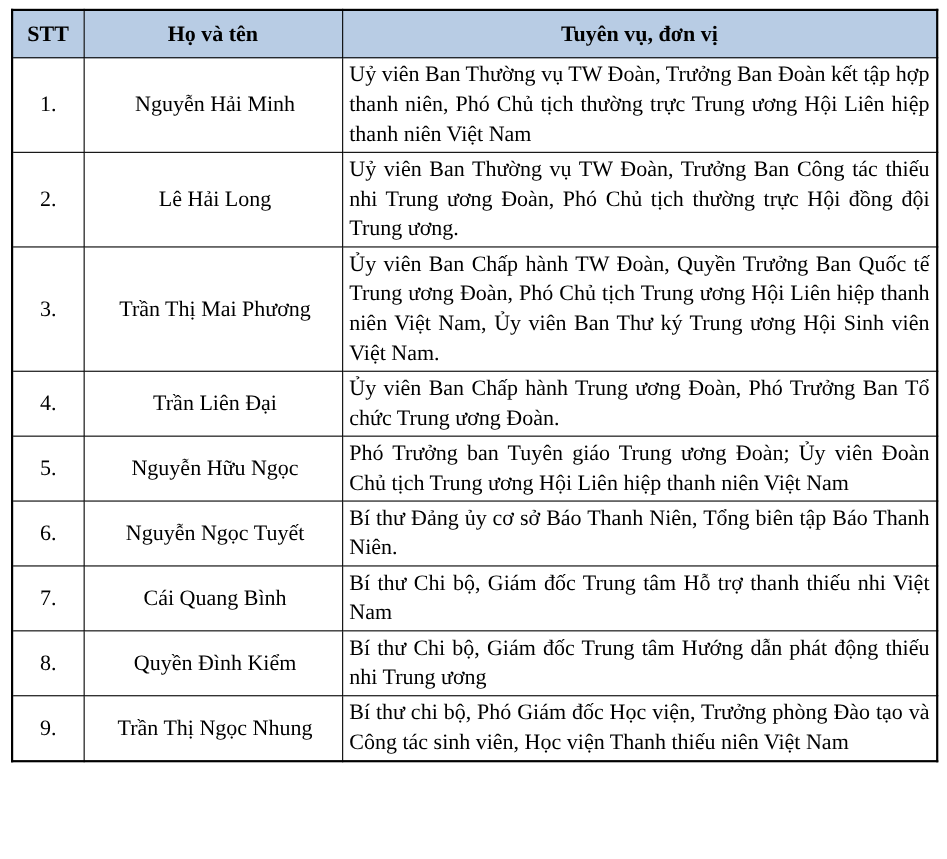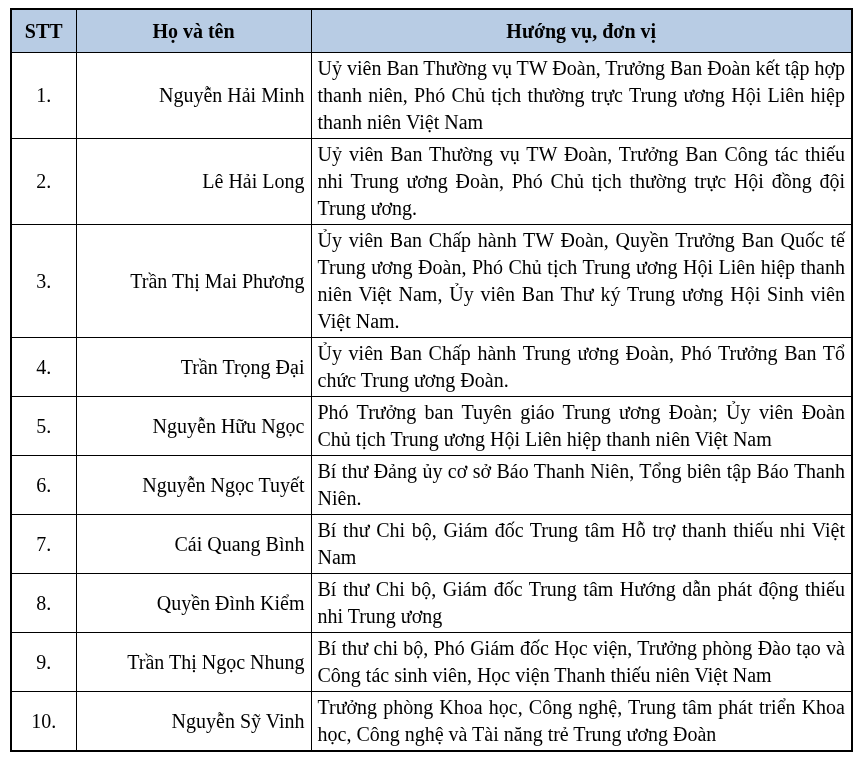--- a/index.html
+++ b/index.html
@@ -40,21 +40,21 @@
   }
   .doc-table td {
     vertical-align: middle;
     padding: 2px 6px;
     line-height: 27px;
   }
   td.stt-cell {
     text-align: center;
   }
   td.name-cell {
-    text-align: right;
+    text-align: center;
     padding-left: 10px;
     margin-left: 28px;
   }
   td.role-cell {
     text-align: justify;
     text-justify: inter-word;
     margin-top: 40px;
   }
 </style>
 </head>
@@ -63,42 +63,42 @@
 <table class="doc-table">
   <colgroup>
     <col class="c-stt">
     <col class="c-name">
     <col class="c-role">
   </colgroup>
   <thead>
     <tr>
       <th>STT</th>
       <th>Họ và tên</th>
-      <th>Hướng vụ, đơn vị</th>
+      <th>Tuyên vụ, đơn vị</th>
     </tr>
   </thead>
   <tbody>
     <tr>
       <td class="stt-cell">1.</td>
       <td class="name-cell">Nguyễn Hải Minh</td>
       <td class="role-cell">Uỷ viên Ban Thường vụ TW Đoàn, Trưởng Ban Đoàn kết tập hợp thanh niên, Phó Chủ tịch thường trực Trung ương Hội Liên hiệp thanh niên Việt Nam</td>
     </tr>
     <tr>
       <td class="stt-cell">2.</td>
       <td class="name-cell">Lê Hải Long</td>
       <td class="role-cell">Uỷ viên Ban Thường vụ TW Đoàn, Trưởng Ban Công tác thiếu nhi Trung ương Đoàn, Phó Chủ tịch thường trực Hội đồng đội Trung ương.</td>
     </tr>
     <tr>
       <td class="stt-cell">3.</td>
       <td class="name-cell">Trần Thị Mai Phương</td>
       <td class="role-cell">Ủy viên Ban Chấp hành TW Đoàn, Quyền Trưởng Ban Quốc tế Trung ương Đoàn, Phó Chủ tịch Trung ương Hội Liên hiệp thanh niên Việt Nam, Ủy viên Ban Thư ký Trung ương Hội Sinh viên Việt Nam.</td>
     </tr>
     <tr>
       <td class="stt-cell">4.</td>
-      <td class="name-cell">Trần Trọng Đại</td>
+      <td class="name-cell">Trần Liên Đại</td>
       <td class="role-cell">Ủy viên Ban Chấp hành Trung ương Đoàn, Phó Trưởng Ban Tổ chức Trung ương Đoàn.</td>
     </tr>
     <tr>
       <td class="stt-cell">5.</td>
       <td class="name-cell">Nguyễn Hữu Ngọc</td>
       <td class="role-cell">Phó Trưởng ban Tuyên giáo Trung ương Đoàn; Ủy viên Đoàn Chủ tịch Trung ương Hội Liên hiệp thanh niên Việt Nam</td>
     </tr>
     <tr>
       <td class="stt-cell">6.</td>
       <td class="name-cell">Nguyễn Ngọc Tuyết</td>
@@ -112,19 +112,14 @@
     <tr>
       <td class="stt-cell">8.</td>
       <td class="name-cell">Quyền Đình Kiểm</td>
       <td class="role-cell">Bí thư Chi bộ, Giám đốc Trung tâm Hướng dẫn phát động thiếu nhi Trung ương</td>
     </tr>
     <tr>
       <td class="stt-cell">9.</td>
       <td class="name-cell">Trần Thị Ngọc Nhung</td>
       <td class="role-cell">Bí thư chi bộ, Phó Giám đốc Học viện, Trưởng phòng Đào tạo và Công tác sinh viên, Học viện Thanh thiếu niên Việt Nam</td>
     </tr>
-    <tr>
-      <td class="stt-cell">10.</td>
-      <td class="name-cell">Nguyễn Sỹ Vinh</td>
-      <td class="role-cell">Trưởng phòng Khoa học, Công nghệ, Trung tâm phát triển Khoa học, Công nghệ và Tài năng trẻ Trung ương Đoàn</td>
-    </tr>
   </tbody>
 </table>
 
 </body></html>

